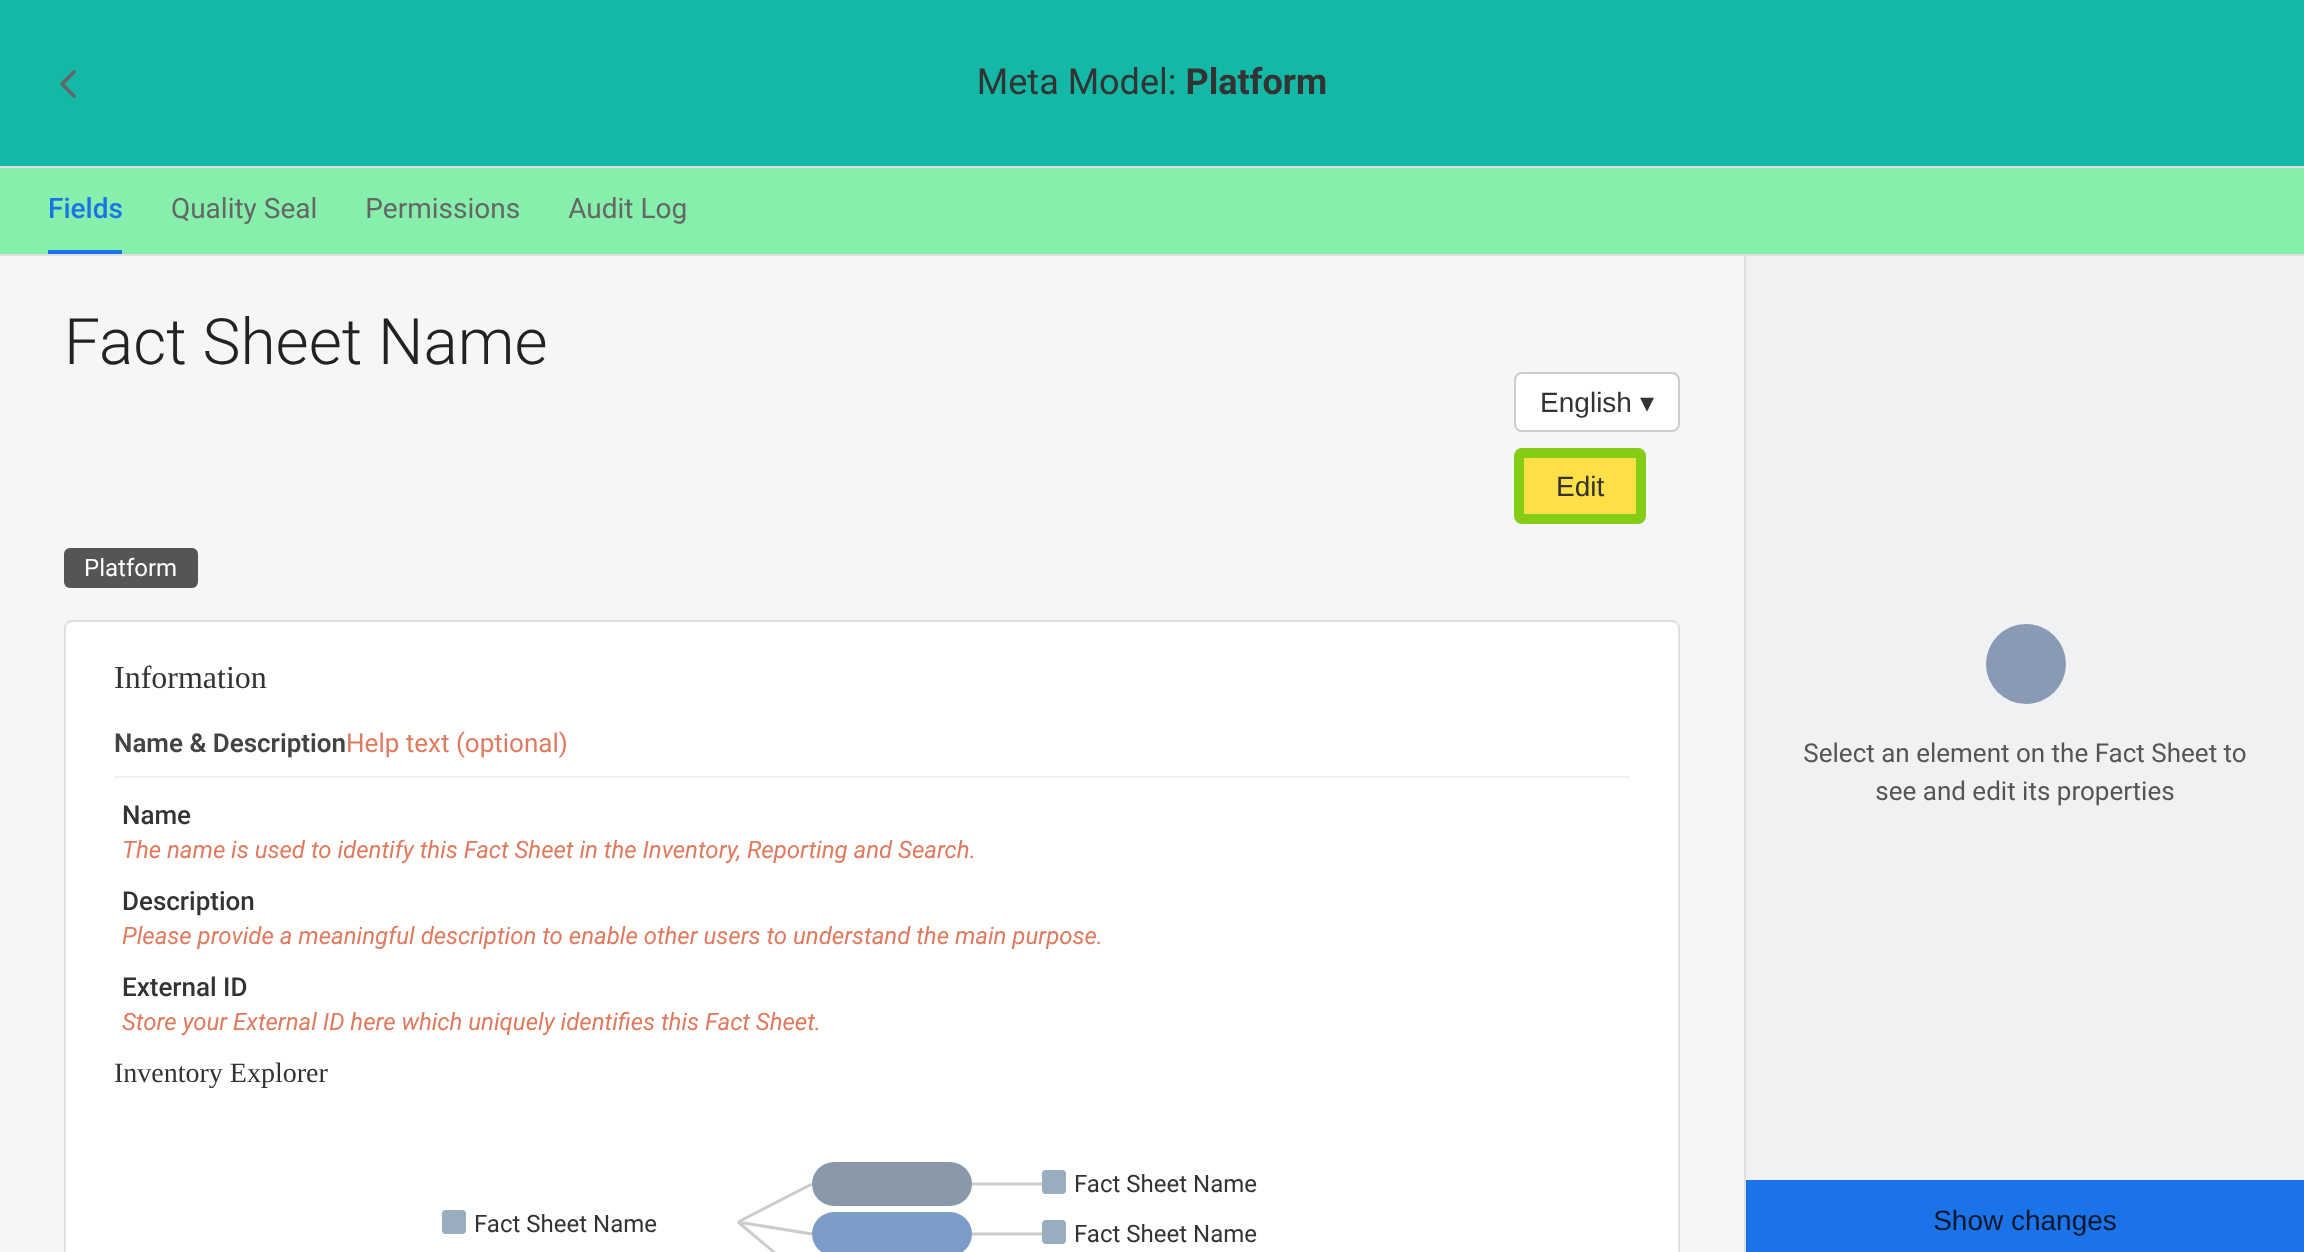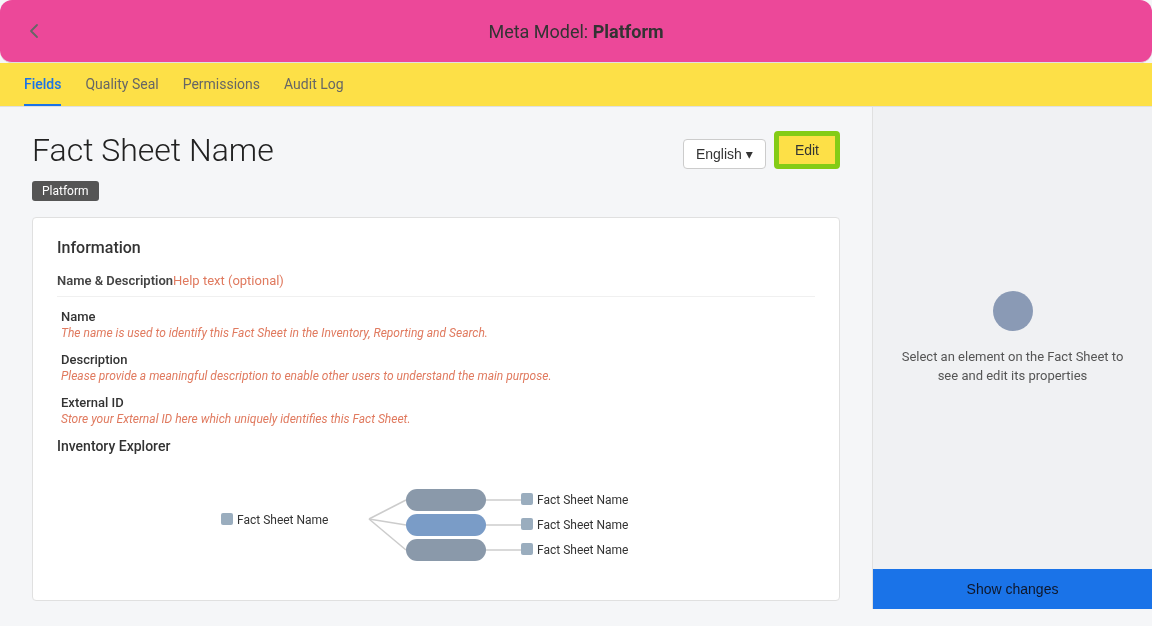--- a/index.html
+++ b/index.html
@@ -8,29 +8,28 @@
       font-size: 14px;
       color: #333;
       background: #f5f6f8;
       width: 1152px;
       height: 626px;
       overflow: hidden;
     }
 
     
     .header {
-      background: #ec4899;
+      background: #14b8a6;
       border-bottom: 1px solid #e0e0e0;
       padding: 0 24px;
-      height: 63px;
+      height: 84px;
       display: flex;
       align-items: center;
       justify-content: space-between;
       position: relative;
-      border-radius: 12px;
     }
     .header-center {
       position: absolute;
       left: 50%;
       transform: translateX(-50%);
       font-size: 18px;
       color: #333;
     }
     .header-center strong {
       font-weight: 700;
@@ -44,21 +43,21 @@
       display: flex;
       align-items: center;
     }
     .back-arrow {
       width: 20px;
       height: 20px;
     }
 
     
     .tabs {
-      background: #fde047;
+      background: #86efac;
       border-bottom: 1px solid #e0e0e0;
       padding: 0 24px;
       display: flex;
       align-items: center;
       height: 44px;
     }
     .tab {
       padding: 12px 0;
       margin-right: 24px;
       font-size: 14px;
@@ -117,23 +116,24 @@
       background: #555;
       color: #fff;
       font-size: 12px;
       padding: 3px 10px;
       border-radius: 3px;
       margin-bottom: 16px;
     }
 
     .header-actions {
       display: flex;
-      align-items: flex-end;
+      align-items: flex-start;
       gap: 8px;
-      flex-direction: row;
+      flex-direction: column;
+      margin-top: 34px;
     }
     .edit-btn {
       background: #fde047;
       border: 5px solid #84cc16;
       border-radius: 4px;
       padding: 6px 16px;
       font-size: 14px;
       cursor: pointer;
       color: #333;
     }
@@ -144,20 +144,21 @@
       border-radius: 4px;
       border: 1px solid #e0e0e0;
       margin-bottom: 16px;
       padding: 20px 24px;
     }
     .section-title {
       font-size: 16px;
       font-weight: 500;
       color: #333;
       margin-bottom: 16px;
+      font-family: Liberation Serif, serif;
     }
 
     
     .field-group-header {
       display: flex;
       margin-bottom: 12px;
       padding-bottom: 8px;
       border-bottom: 1px solid #f0f0f0;
     }
     .field-group-name {

